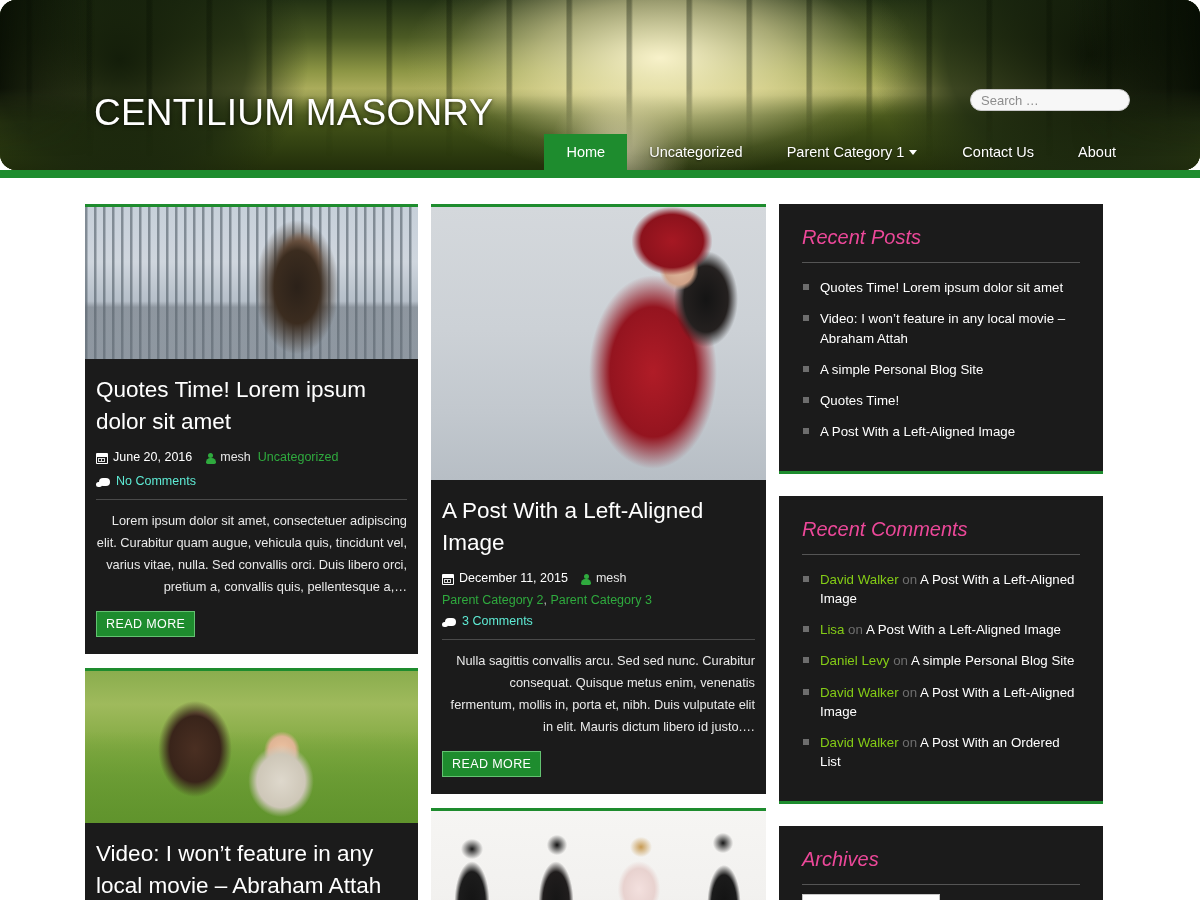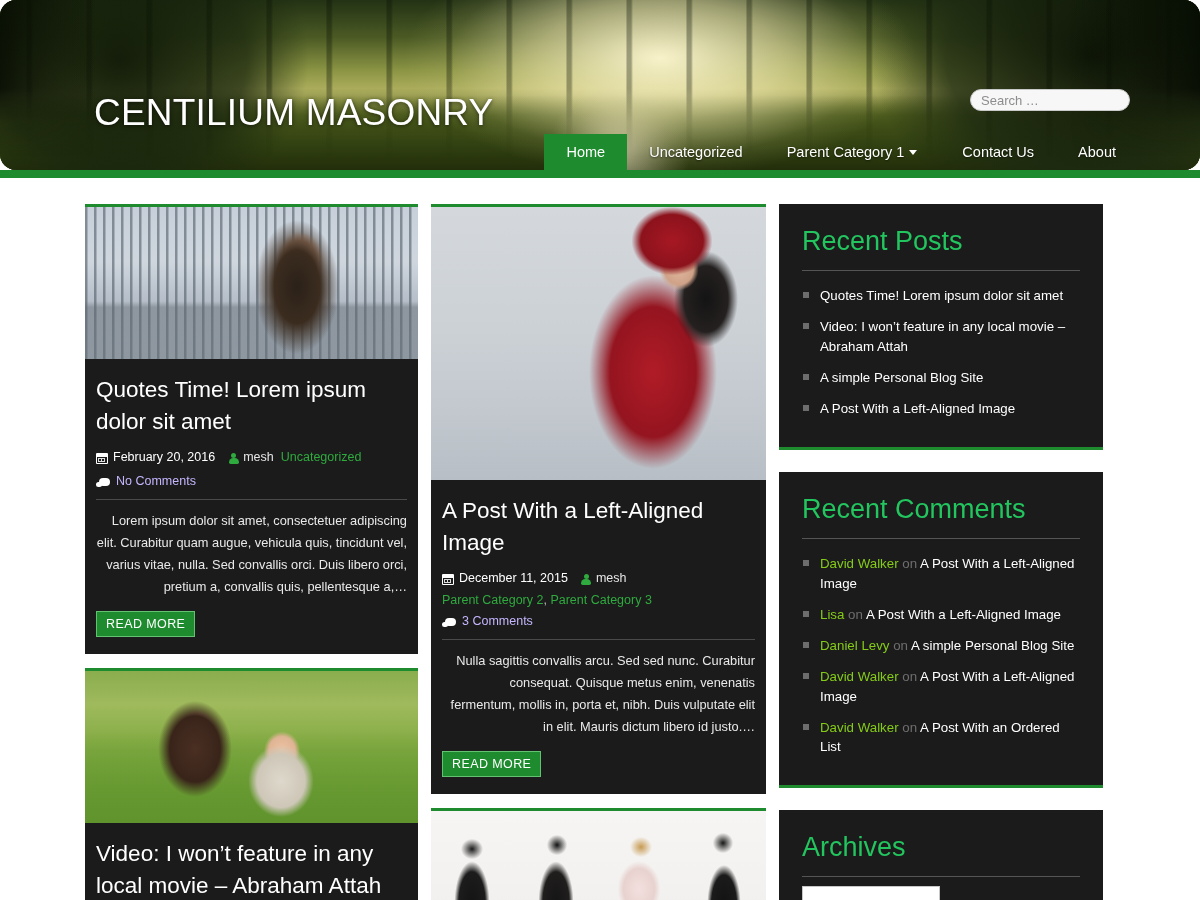--- a/index.html
+++ b/index.html
@@ -215,21 +215,21 @@
     align-items: center;
     flex-wrap: wrap;
     gap: 7px;
     font-size: 12.5px;
     margin-bottom: 5px;
     line-height: 1.5;
   }
   .meta-date { color: #ffffff; display: inline-flex; align-items: center; gap: 5px; }
   .meta-author { color: #e5e5e5; display: inline-flex; align-items: center; gap: 4px; margin-left: 6px; }
   .meta-cat { color: #2faa3e; text-decoration: none; }
-  .meta-comments { color: #c4b5fd; display: inline-flex; align-items: center; gap: 6px; font-size: 12.5px; }
+  .meta-comments { color: #5eead4; display: inline-flex; align-items: center; gap: 6px; font-size: 12.5px; }
   .meta-cats-row { font-size: 12.5px; color: #2faa3e; margin-bottom: 5px; }
   .meta-cats-row .sep { color: #bbb; }
 
   .ico { display: inline-block; position: relative; }
   .ico-cal {
     width: 12px; height: 11px;
     border: 1.6px solid #fff;
     border-top-width: 4px;
     border-radius: 1px;
     position: relative; top: 1px;
@@ -292,24 +292,25 @@
     cursor: pointer;
   }
 
   
   .widget {
     background: #1b1b1b;
     border-bottom: 3px solid #1e8c2e;
     padding: 22px 23px 23px 23px;
   }
   .widget-title {
-    color: #22c55e;
-    font-size: 27px;
+    color: #ec4899;
+    font-size: 20px;
     font-weight: 400;
     padding-bottom: 13px;
+    font-style: italic;
   }
   .widget-rule { height: 1px; background: #555; margin-bottom: 9px; }
   .widget-list { list-style: none; }
   .widget-list li {
     position: relative;
     padding: 6px 0 6px 18px;
     font-size: 13.3px;
     line-height: 1.45;
     color: #ffffff;
   }
@@ -383,21 +384,21 @@
 
       <article class="card">
         <div class="thumb thumb-rooftop"></div>
         <div class="card-body">
           <h2 class="post-title">
             <a href="#">Quotes Time! Lorem ipsum dolor sit amet</a>
           </h2>
           <div class="meta-row">
             <span class="meta-date">
               <span class="ico ico-cal"></span>
-              <span>February 20, 2016</span>
+              <span>June 20, 2016</span>
             </span>
             <span class="meta-author">
               <span class="ico ico-user"></span>
               <span>mesh</span>
             </span>
             <a class="meta-cat" href="#">Uncategorized</a>
           </div>
           <div class="meta-comments">
             <span class="ico ico-comment"></span>
             <span>No Comments</span>
@@ -459,20 +460,21 @@
 
     <aside class="sidebar">
 
       <section class="widget">
         <h3 class="widget-title">Recent Posts</h3>
         <div class="widget-rule"></div>
         <ul class="widget-list">
           <li><a href="#">Quotes Time! Lorem ipsum dolor sit amet</a></li>
           <li><a href="#">Video: I won’t feature in any local movie – Abraham Attah</a></li>
           <li><a href="#">A simple Personal Blog Site</a></li>
+          <li><a href="#">Quotes Time!</a></li>
           <li><a href="#">A Post With a Left-Aligned Image</a></li>
         </ul>
       </section>
 
       <section class="widget">
         <h3 class="widget-title">Recent Comments</h3>
         <div class="widget-rule"></div>
         <ul class="widget-list">
           <li>
             <span class="cmt-author">David Walker</span>

